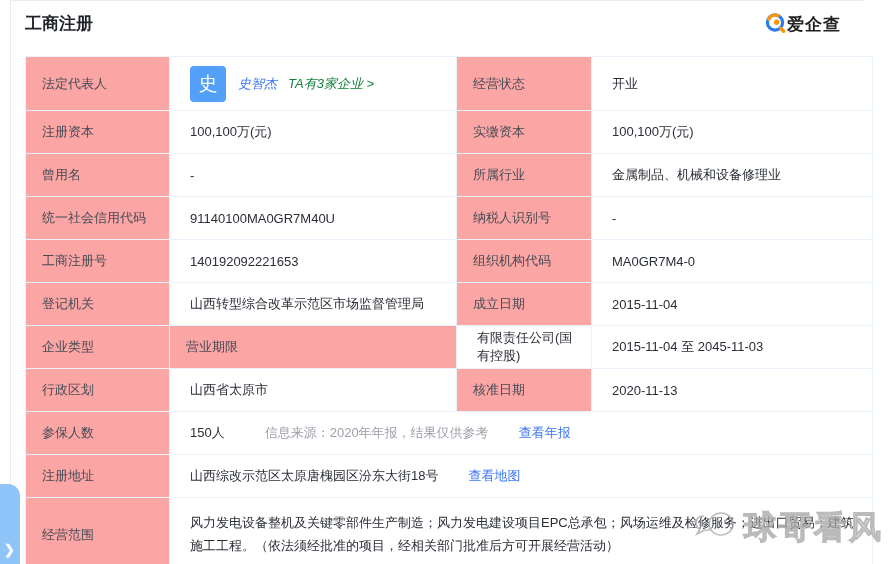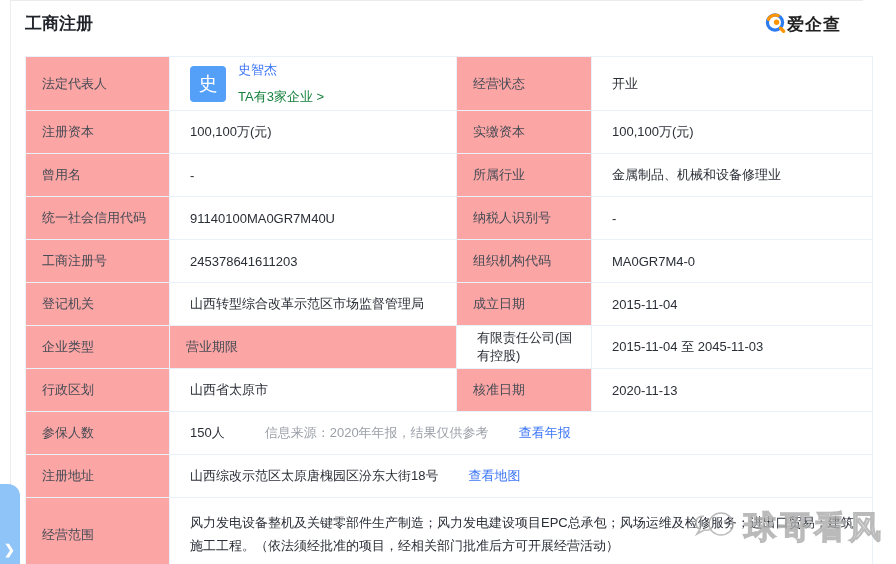--- a/index.html
+++ b/index.html
@@ -40,21 +40,21 @@
   .cell:last-child { border-right: none; }
   .cell.label { background: #fca5a5; color: #454b54; padding-left: 16px; }
   .cell.value { color: #2a2e36; padding-left: 20px; padding-right: 12px; }
   .row.rep .cell { min-height: 53px; }
 
   .rep-wrap { display: flex; align-items: center; gap: 12px; }
   .avatar {
     width: 36px; height: 36px; border-radius: 4px; background: #549ff8;
     color: #fff; font-size: 19px; display: flex; align-items: center; justify-content: center;
   }
-  .rep-links { display: flex; flex-direction: column; gap: 11px; line-height: 1.2; }
+  .rep-links { display: flex; flex-direction: row; gap: 11px; line-height: 1.2; font-style: italic; }
   a.blue-link { color: #3c76f6; text-decoration: none; cursor: pointer; }
   a.orange-link { color: #15803d; text-decoration: none; cursor: pointer; }
 
   .hint { color: #9b9fa8; margin-left: 40px; }
   .inline-link { margin-left: 30px; }
 
   .row.scope .cell { align-items: flex-start; }
   .row.scope .cell.label { padding-top: 28px; align-items: flex-start; }
   .row.scope .cell.value {
     padding-top: 13px; padding-bottom: 13px; padding-right: 18px;
@@ -128,21 +128,21 @@
       <div class="cell value">金属制品、机械和设备修理业</div>
     </div>
     <div class="row">
       <div class="cell label">统一社会信用代码</div>
       <div class="cell value">91140100MA0GR7M40U</div>
       <div class="cell label">纳税人识别号</div>
       <div class="cell value">-</div>
     </div>
     <div class="row">
       <div class="cell label">工商注册号</div>
-      <div class="cell value">245378641611203</div>
+      <div class="cell value">140192092221653</div>
       <div class="cell label">组织机构代码</div>
       <div class="cell value">MA0GR7M4-0</div>
     </div>
     <div class="row">
       <div class="cell label">登记机关</div>
       <div class="cell value">山西转型综合改革示范区市场监督管理局</div>
       <div class="cell label">成立日期</div>
       <div class="cell value">2015-11-04</div>
     </div>
     <div class="row">

